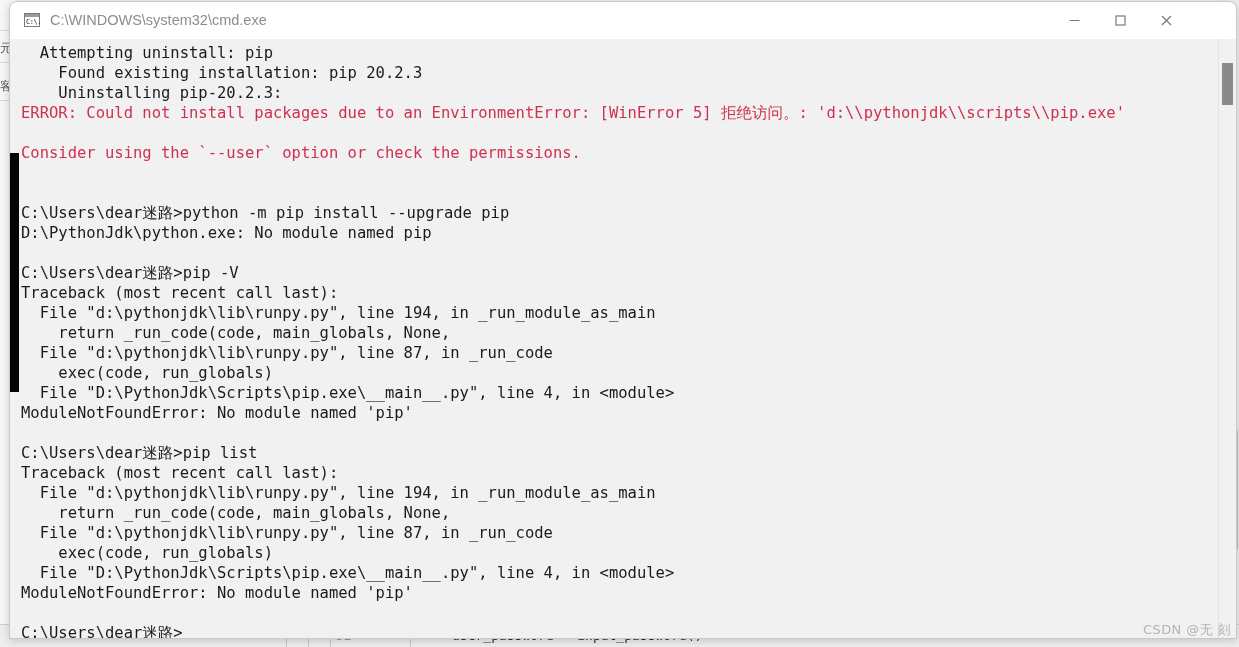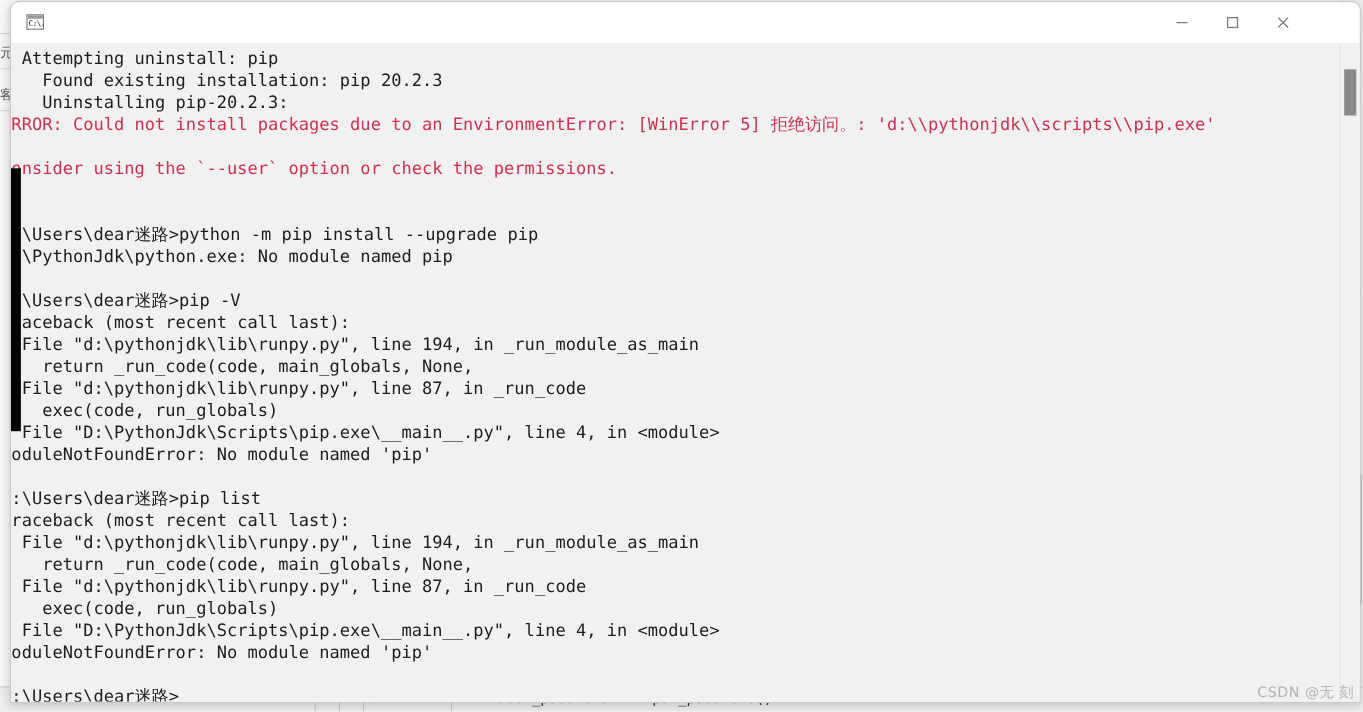--- a/index.html
+++ b/index.html
@@ -177,21 +177,21 @@
     position: absolute;
     left: -9px;
     top: 4px;
     font-family: "DejaVu Sans Mono", monospace;
     font-size: 15.5px;
     line-height: 20px;
     color: #1b1b1b;
     white-space: pre;
     letter-spacing: 0px;
   }
-  .console-text .line { display: block; height: 20px; }
+  .console-text .line { display: block; height: 20px; margin-left: 20px; }
   .console-text .line.err { color: #cf3050; }
 
   
   .black-bar {
     position: absolute;
     left: 0; top: 114px;
     width: 9px; height: 239px;
     background: #050505;
   }
 
@@ -255,20 +255,21 @@
     </div>
   </div>
 
   <div class="cmd-window">
 
     <div class="titlebar">
       <div class="title-icon">
         <div class="tb"></div>
         <div class="prompt">C:\.</div>
       </div>
+      <div class="title-text">C:\WINDOWS\system32\cmd.exe</div>
 
       <div class="win-btn min">
         <svg width="13" height="13" viewBox="0 0 13 13">
           <line x1="1.5" y1="6.5" x2="11.5" y2="6.5" stroke="#7a7a7a" stroke-width="1.2"></line>
         </svg>
       </div>
       <div class="win-btn max">
         <svg width="13" height="13" viewBox="0 0 13 13">
           <rect x="2" y="2" width="9" height="9" fill="none" stroke="#7a7a7a" stroke-width="1.2"></rect>
         </svg>

